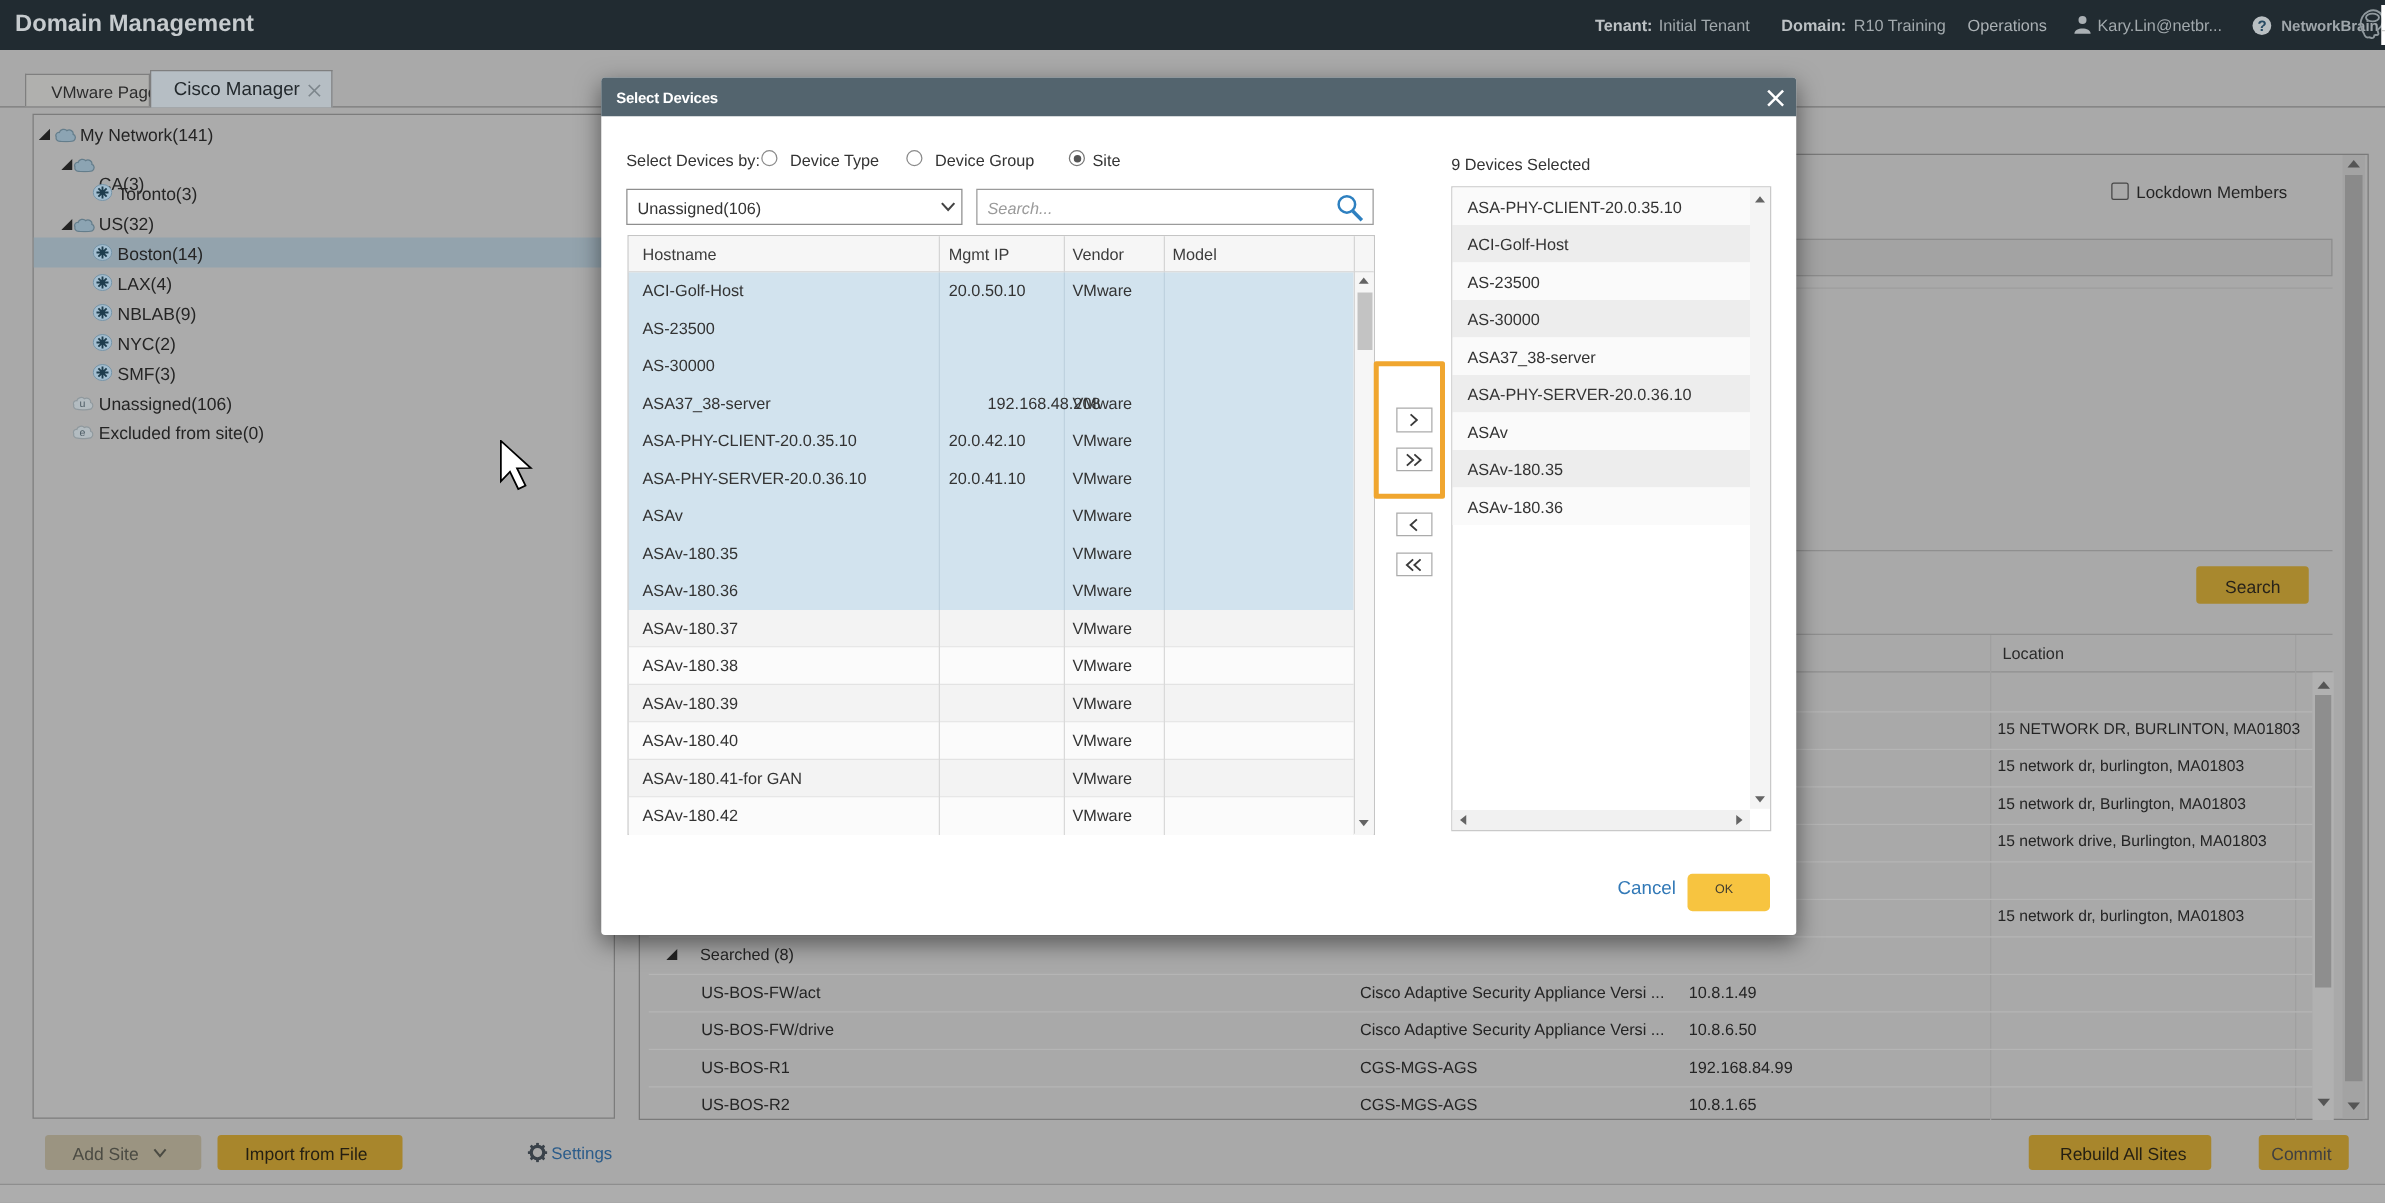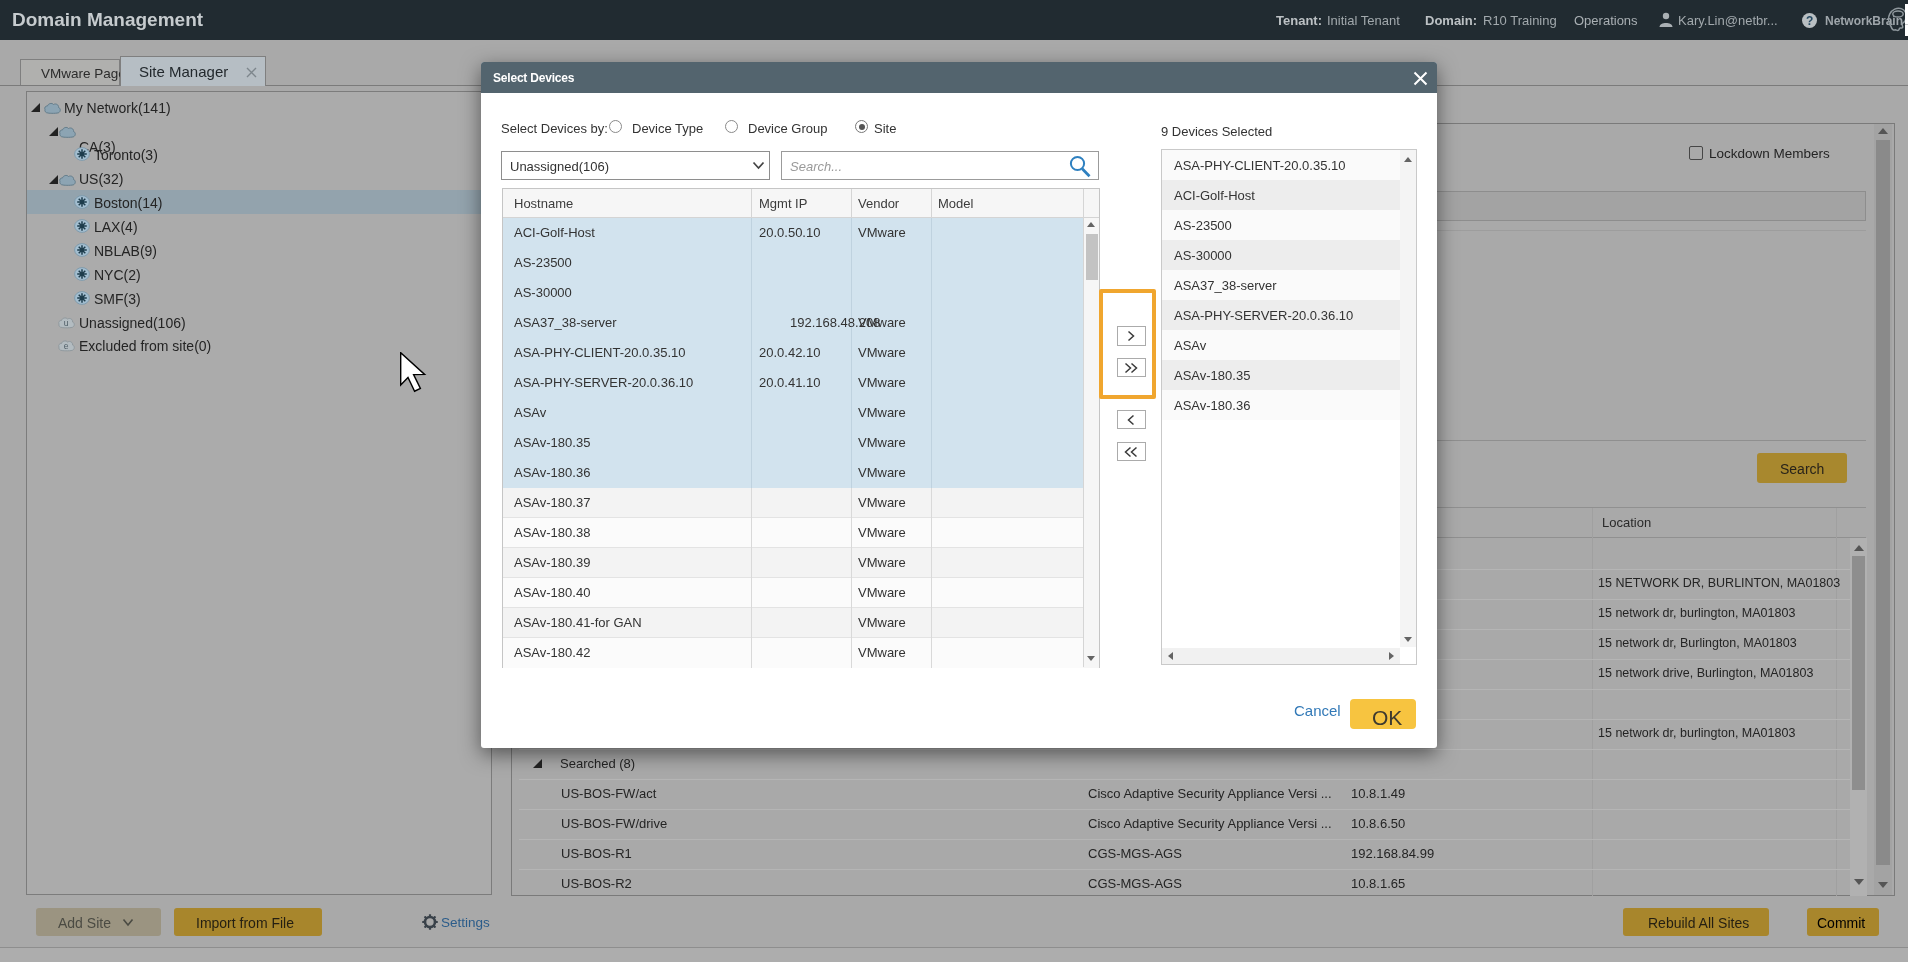--- a/index.html
+++ b/index.html
@@ -37,21 +37,21 @@
     <ellipse cx="11" cy="9" rx="5.2" ry="3.1" fill="none" stroke="#8f989d" stroke-width="1.5"></ellipse>
   </svg>
 
   <div class="abs" style="left:1905px;top:4px;width:3px;height:32px;background:#ffffff;"></div>
   <div class="abs" style="left:1905px;top:24px;width:3px;height:1px;background:#cccccc;"></div>
 
   <div class="abs" style="left:0px;top:85px;width:1908px;height:1px;background:#7b7b7b;"></div>
   <div class="abs" style="left:20px;top:59px;width:100px;height:26px;background:#b0b0ae;border:1px solid #7f7f7f;border-bottom:none;box-sizing:border-box;"></div>
   <div class="t" style="left:41px;top:66px;color:#2c2c2c;">VMware Page</div>
   <div class="abs" style="left:120px;top:56px;width:146px;height:30px;background:#b6bec4;border:1px solid #7f7f7f;border-bottom:none;box-sizing:border-box;"></div>
-  <div class="t" style="left:139px;top:63px;font-size:15px;color:#23292d;">Site Manager</div>
+  <div class="t" style="left:139px;top:63px;font-size:15px;color:#23292d;">Cisco Manager</div>
   <svg class="abs" style="left:246px;top:67px;" width="11" height="11" viewBox="0 0 11 11">
     <path d="M1 1 L10 10 M10 1 L1 10" stroke="#7d868c" stroke-width="1.4"></path>
   </svg>
 
   <div class="abs" style="left:26px;top:91px;width:466px;height:804px;background:#ababab;border:1px solid #7c7c7c;box-sizing:border-box;"></div>
 
   <div class="abs" style="left:27px;top:190px;width:464px;height:24px;background:#93a3ad;"></div>
 
   <svg class="abs" style="left:31px;top:103px;" width="9" height="9" viewBox="0 0 9 9">
       <polygon points="9,0 9,9 0,9" fill="#222"></polygon>
@@ -216,21 +216,21 @@
         <rect x="6.9" y="12.8" width="2.2" height="3" rx="0.5" transform="rotate(45 8 8)"></rect>
         <rect x="0.2" y="6.9" width="3" height="2.2" rx="0.5" transform="rotate(45 8 8)"></rect>
         <rect x="12.8" y="6.9" width="3" height="2.2" rx="0.5" transform="rotate(45 8 8)"></rect>
       </g>
     </g>
   </svg>
   <div class="t" style="left:441px;top:915px;color:#2b5c8a;">Settings</div>
   <div class="abs" style="left:1623px;top:908px;width:146px;height:28px;background:#a8862c;border-radius:3px;"></div>
   <div class="t" style="left:1648px;top:915px;font-size:14px;color:#241f12;">Rebuild All Sites</div>
   <div class="abs" style="left:1807px;top:908px;width:72px;height:28px;background:#a8862c;border-radius:3px;"></div>
-  <div class="t" style="left:1817px;top:915px;font-size:14px;color:#000000;">Commit</div>
+  <div class="t" style="left:1817px;top:915px;font-size:14px;color:#404040;">Commit</div>
 
   <div class="abs" style="left:0;top:947px;width:1908px;height:1px;background:#8e8e8e;"></div>
   <div class="abs" style="left:0;top:948px;width:1908px;height:14px;background:#adadad;"></div>
 
   <div class="abs" style="left:481px;top:62px;width:956px;height:686px;background:#ffffff;border-radius:3px;box-shadow:0 6px 20px rgba(0,0,0,0.5);"></div>
   <div class="abs" style="left:481px;top:62px;width:956px;height:31px;background:#53646e;border-radius:3px 3px 0 0;"></div>
   <div class="t" style="left:493px;top:71px;font-size:12px;font-weight:bold;color:#ffffff;letter-spacing:-0.2px;">Select Devices</div>
   <svg class="abs" style="left:1413px;top:71px;" width="15" height="15" viewBox="0 0 15 15">
       <path d="M1.5 1.5 L13.5 13.5 M13.5 1.5 L1.5 13.5" stroke="#ffffff" stroke-width="2"></path>
     </svg>
@@ -364,14 +364,14 @@
 
   <div class="abs" style="left:1400px;top:150px;width:16px;height:497px;background:#f4f4f4;"></div>
   <div class="abs" style="left:1404px;top:157px;width:0;height:0;border-left:4px solid transparent;border-right:4px solid transparent;border-bottom:5px solid #646464;"></div>
   <div class="abs" style="left:1404px;top:637px;width:0;height:0;border-left:4px solid transparent;border-right:4px solid transparent;border-top:5px solid #646464;"></div>
   <div class="abs" style="left:1162px;top:648px;width:238px;height:16px;background:#f1f1f1;"></div>
   <div class="abs" style="left:1168px;top:652px;width:0;height:0;border-top:4px solid transparent;border-bottom:4px solid transparent;border-right:5px solid #646464;"></div>
   <div class="abs" style="left:1389px;top:652px;width:0;height:0;border-top:4px solid transparent;border-bottom:4px solid transparent;border-left:5px solid #646464;"></div>
 
   <div class="t" style="left:1294px;top:702px;font-size:15px;color:#3279b7;">Cancel</div>
   <div class="abs" style="left:1350px;top:699px;width:66px;height:30px;background:#f7c440;border-radius:4px;"></div>
-  <div class="t" style="left:1372px;top:706px;font-size:21px;color:#3e3a2f;text-align:right;">OK</div>
+  <div class="t" style="left:1372px;top:706px;font-size:10px;color:#3e3a2f;text-align:right;">OK</div>
 </div>
 
 </body></html>

